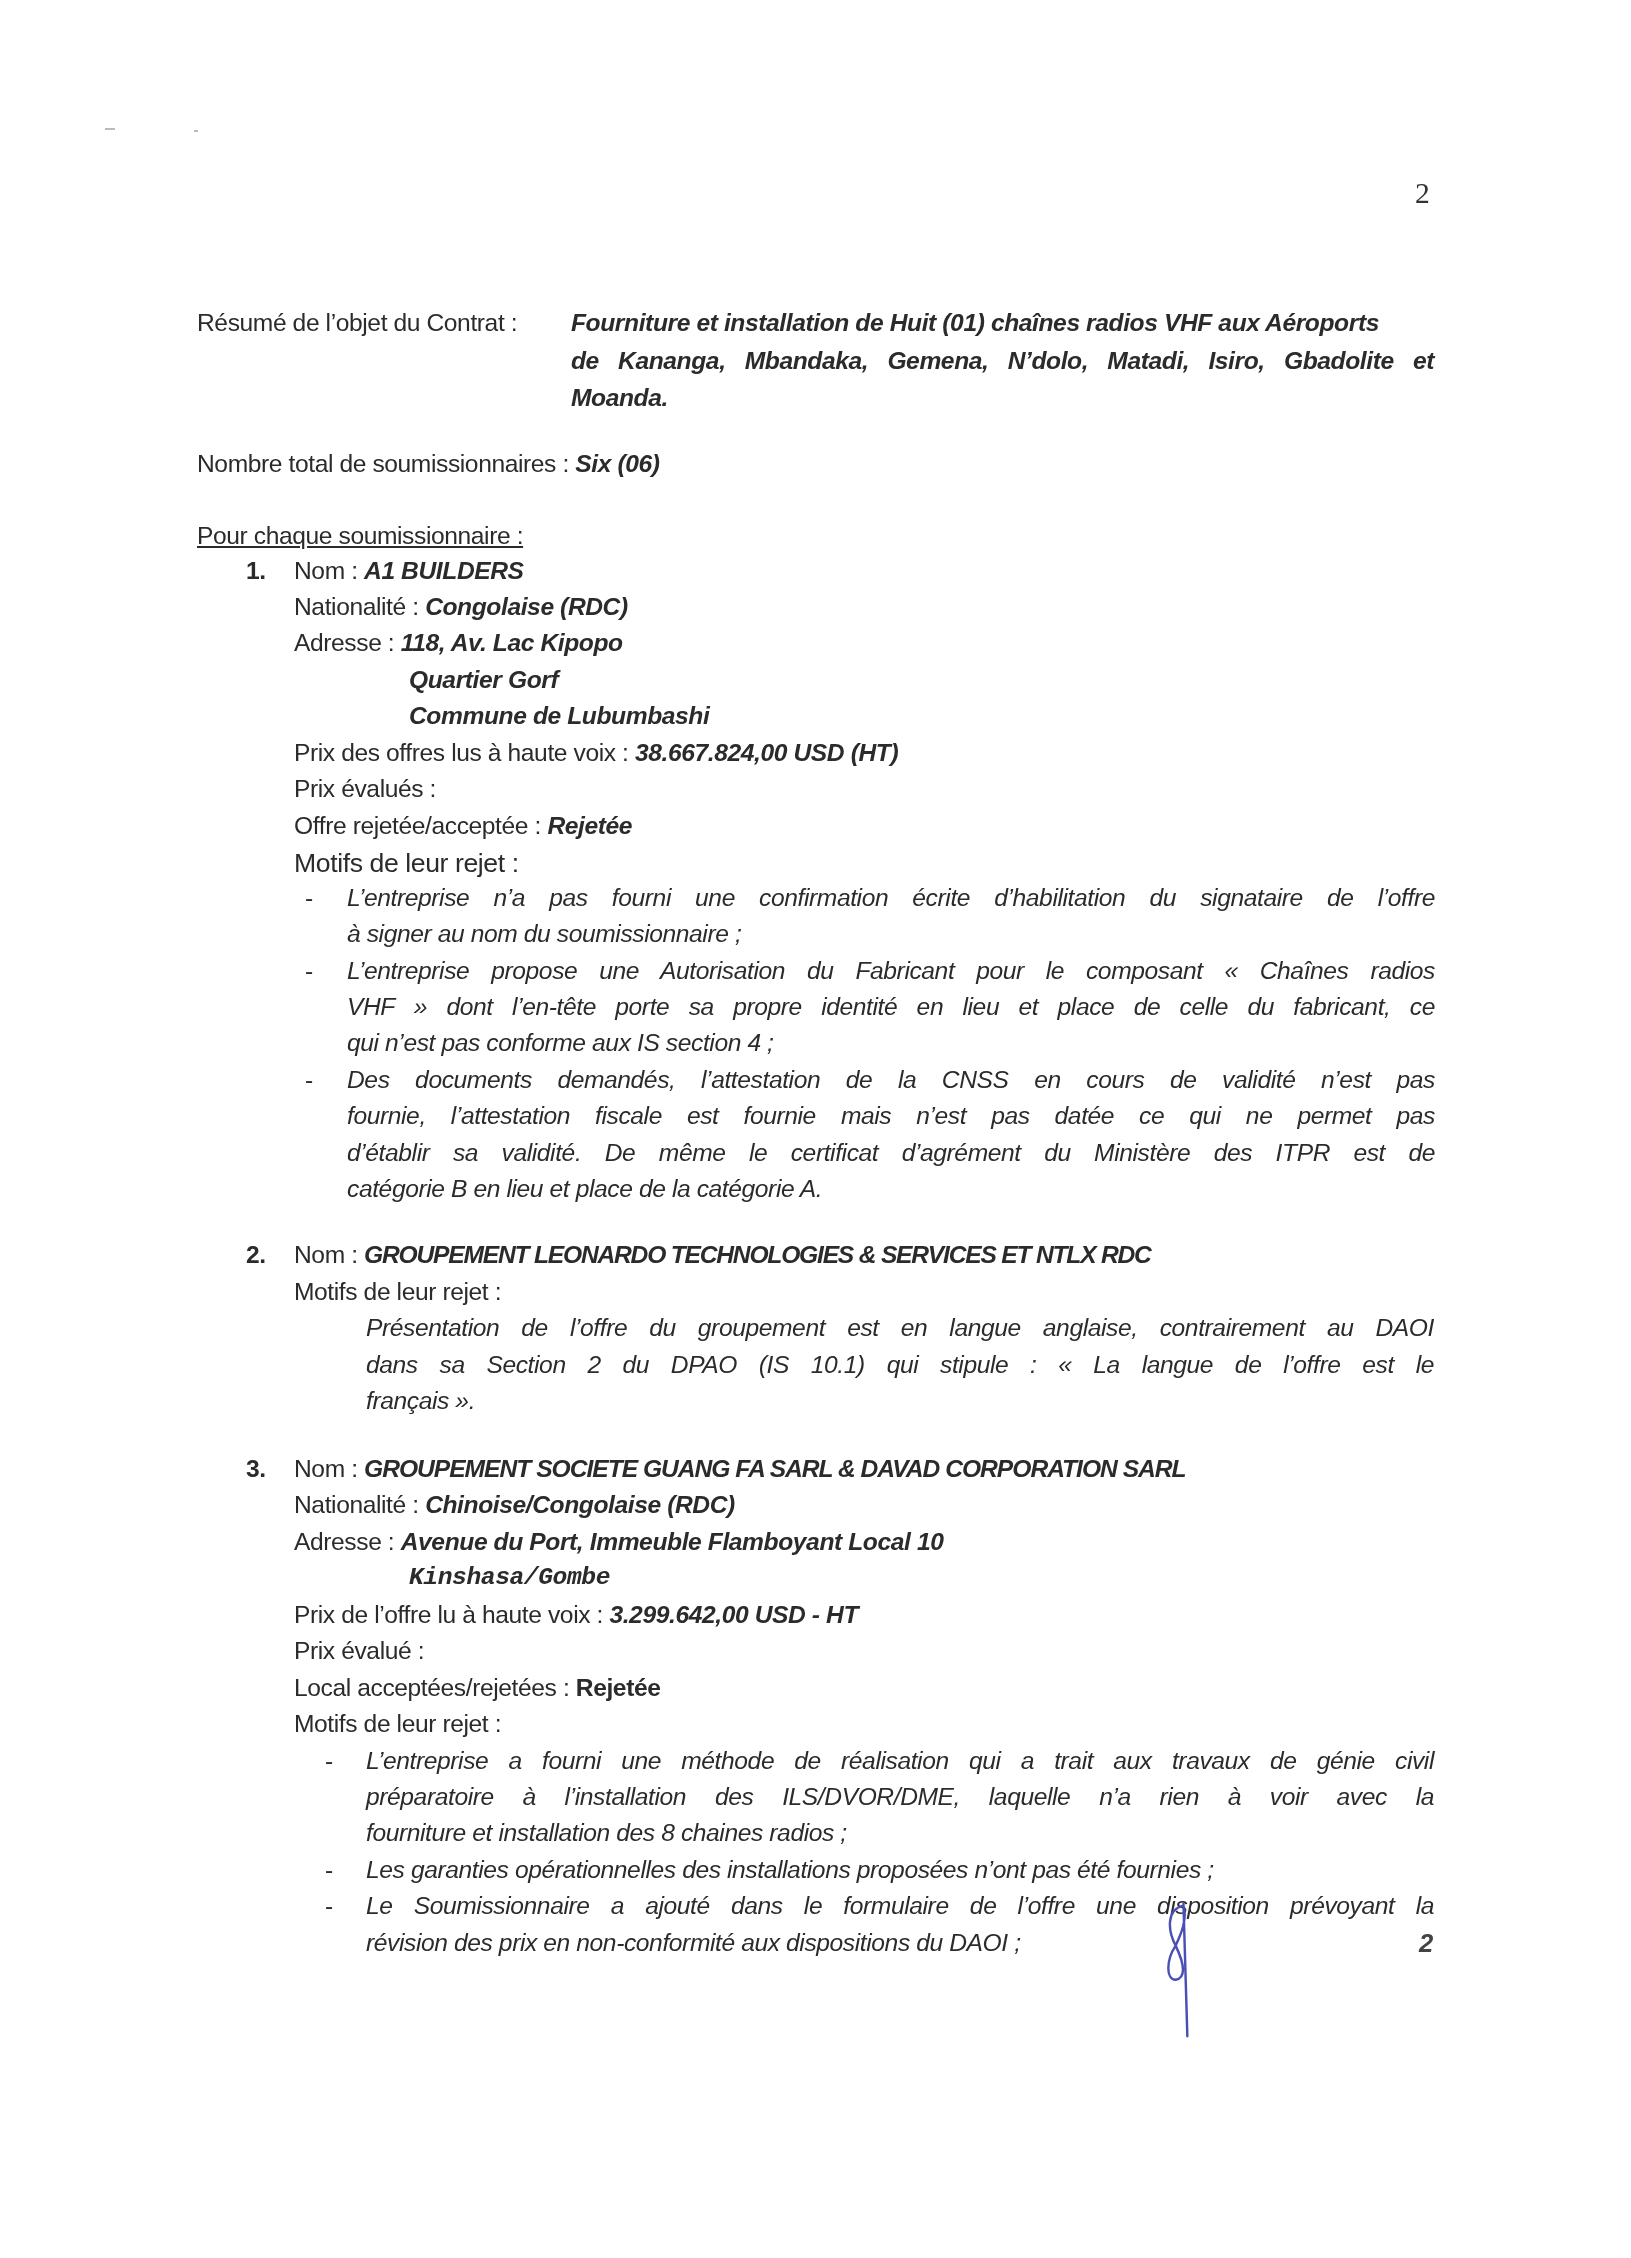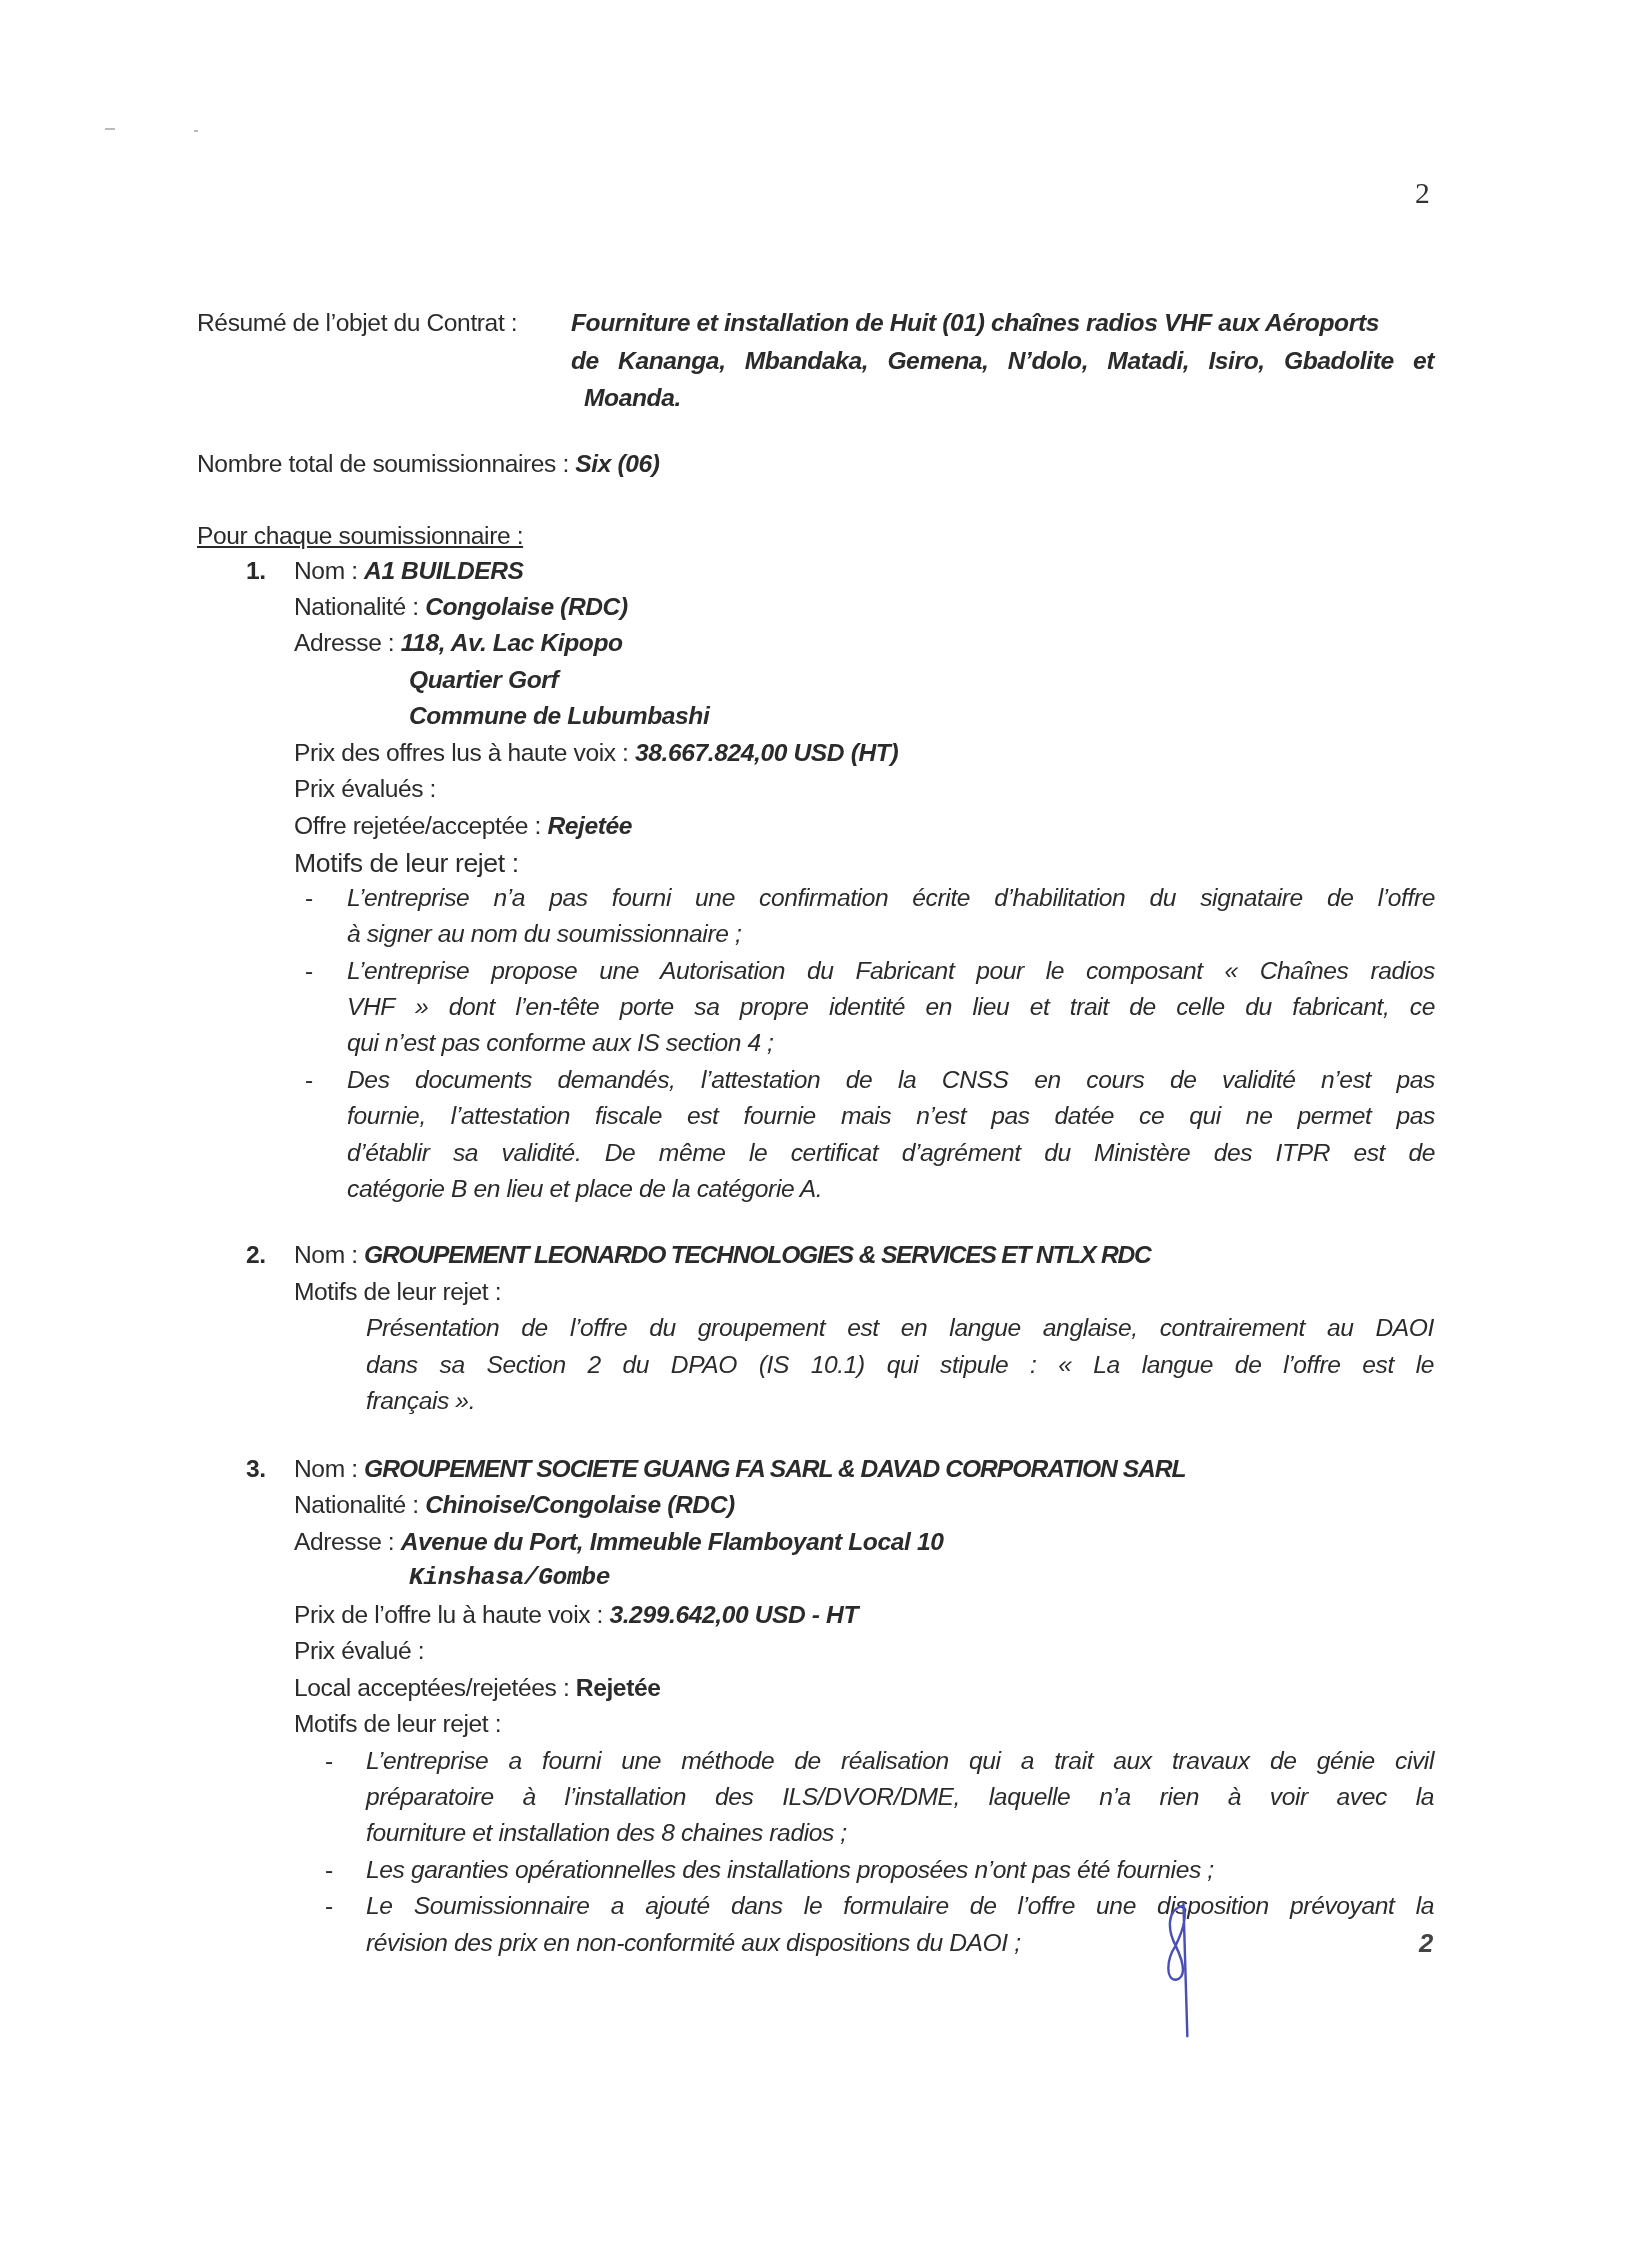--- a/index.html
+++ b/index.html
@@ -33,21 +33,21 @@
 <div class="scan-marks">
   <span style="left:5.9px;top:2px;"></span>
     <span style="left:95px;top:3.9px;width:3.9px;"></span>
 </div>
 
 <div class="page-num-top">2</div>
 
 <div class="line" style="left:197px;top:307px;">Résumé de l’objet du Contrat :</div>
 <div class="line val" style="left:571px;top:307px;width:863px;">Fourniture et installation de Huit (01) chaînes radios VHF aux Aéroports</div>
 <div class="line val just" style="left:571px;top:345px;width:863px;">de Kananga, Mbandaka, Gemena, N’dolo, Matadi, Isiro, Gbadolite et</div>
-<div class="line val" style="left:571px;top:382px;margin-left:13px;">Moanda.</div>
+<div class="line val" style="left:571px;top:382px;">Moanda.</div>
 
 <div class="line" style="left:197px;top:448px;">
   <span>Nombre total de soumissionnaires :</span>
   <span class="val">Six (06)</span>
 </div>
 
 <div class="line u" style="left:197px;top:520px;text-align:center;">Pour chaque soumissionnaire :</div>
 
 <div class="line" style="left:246px;top:555px;font-weight:bold;">1.</div>
 <div class="line" style="left:294px;top:555px;">
@@ -74,21 +74,21 @@
   <span class="val">Rejetée</span>
 </div>
 <div class="line" style="left:294px;top:848px;font-size:26.6px;">Motifs de leur rejet :</div>
 
 <div class="dash" style="left:305px;top:882px;">-</div>
 <div class="line it just" style="left:347px;top:882px;width:1088px;">L’entreprise n’a pas fourni une confirmation écrite d’habilitation du signataire de l’offre</div>
 <div class="line it" style="left:347px;top:918px;">à signer au nom du soumissionnaire ;</div>
 
 <div class="dash" style="left:305px;top:955px;">-</div>
 <div class="line it just" style="left:347px;top:955px;width:1088px;">L’entreprise propose une Autorisation du Fabricant pour le composant « Chaînes radios</div>
-<div class="line it just" style="left:347px;top:991px;width:1088px;">VHF » dont l’en-tête porte sa propre identité en lieu et trait de celle du fabricant, ce</div>
+<div class="line it just" style="left:347px;top:991px;width:1088px;">VHF » dont l’en-tête porte sa propre identité en lieu et place de celle du fabricant, ce</div>
 <div class="line it" style="left:347px;top:1027px;">qui n’est pas conforme aux IS section 4 ;</div>
 
 <div class="dash" style="left:305px;top:1064px;">-</div>
 <div class="line it just" style="left:347px;top:1064px;width:1088px;">Des documents demandés, l’attestation de la CNSS en cours de validité n’est pas</div>
 <div class="line it just" style="left:347px;top:1100px;width:1088px;">fournie, l’attestation fiscale est fournie mais n’est pas datée ce qui ne permet pas</div>
 <div class="line it just" style="left:347px;top:1137px;width:1088px;">d’établir sa validité. De même le certificat d’agrément du Ministère des ITPR est de</div>
 <div class="line it" style="left:347px;top:1173px;">catégorie B en lieu et place de la catégorie A.</div>
 
 <div class="line" style="left:246px;top:1239px;font-weight:bold;">2.</div>
 <div class="line" style="left:294px;top:1239px;">

